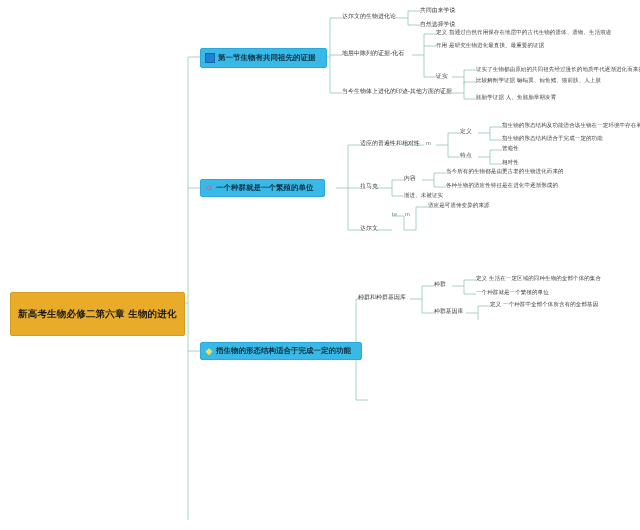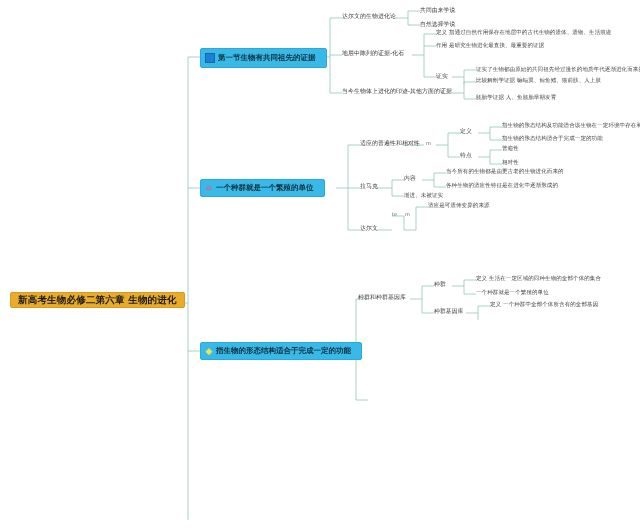--- a/index.html
+++ b/index.html
@@ -15,21 +15,21 @@
 
   .node{position:absolute;white-space:nowrap;line-height:1;}
 
   
   .root{
     background:#e8ab2a;
     border:1px solid #d79b1d;
     color:#1a1a1a;
     font-size:9.5px;
     font-weight:bold;
-    padding:2px 7px;
+    padding:16px 7px;
     border-radius:2px;
     letter-spacing:.2px;
   }
 
   
   .sect{
     background:#39b9e8;
     border:1px solid #2ba9d8;
     color:#0e2f3d;
     font-size:7.5px;

